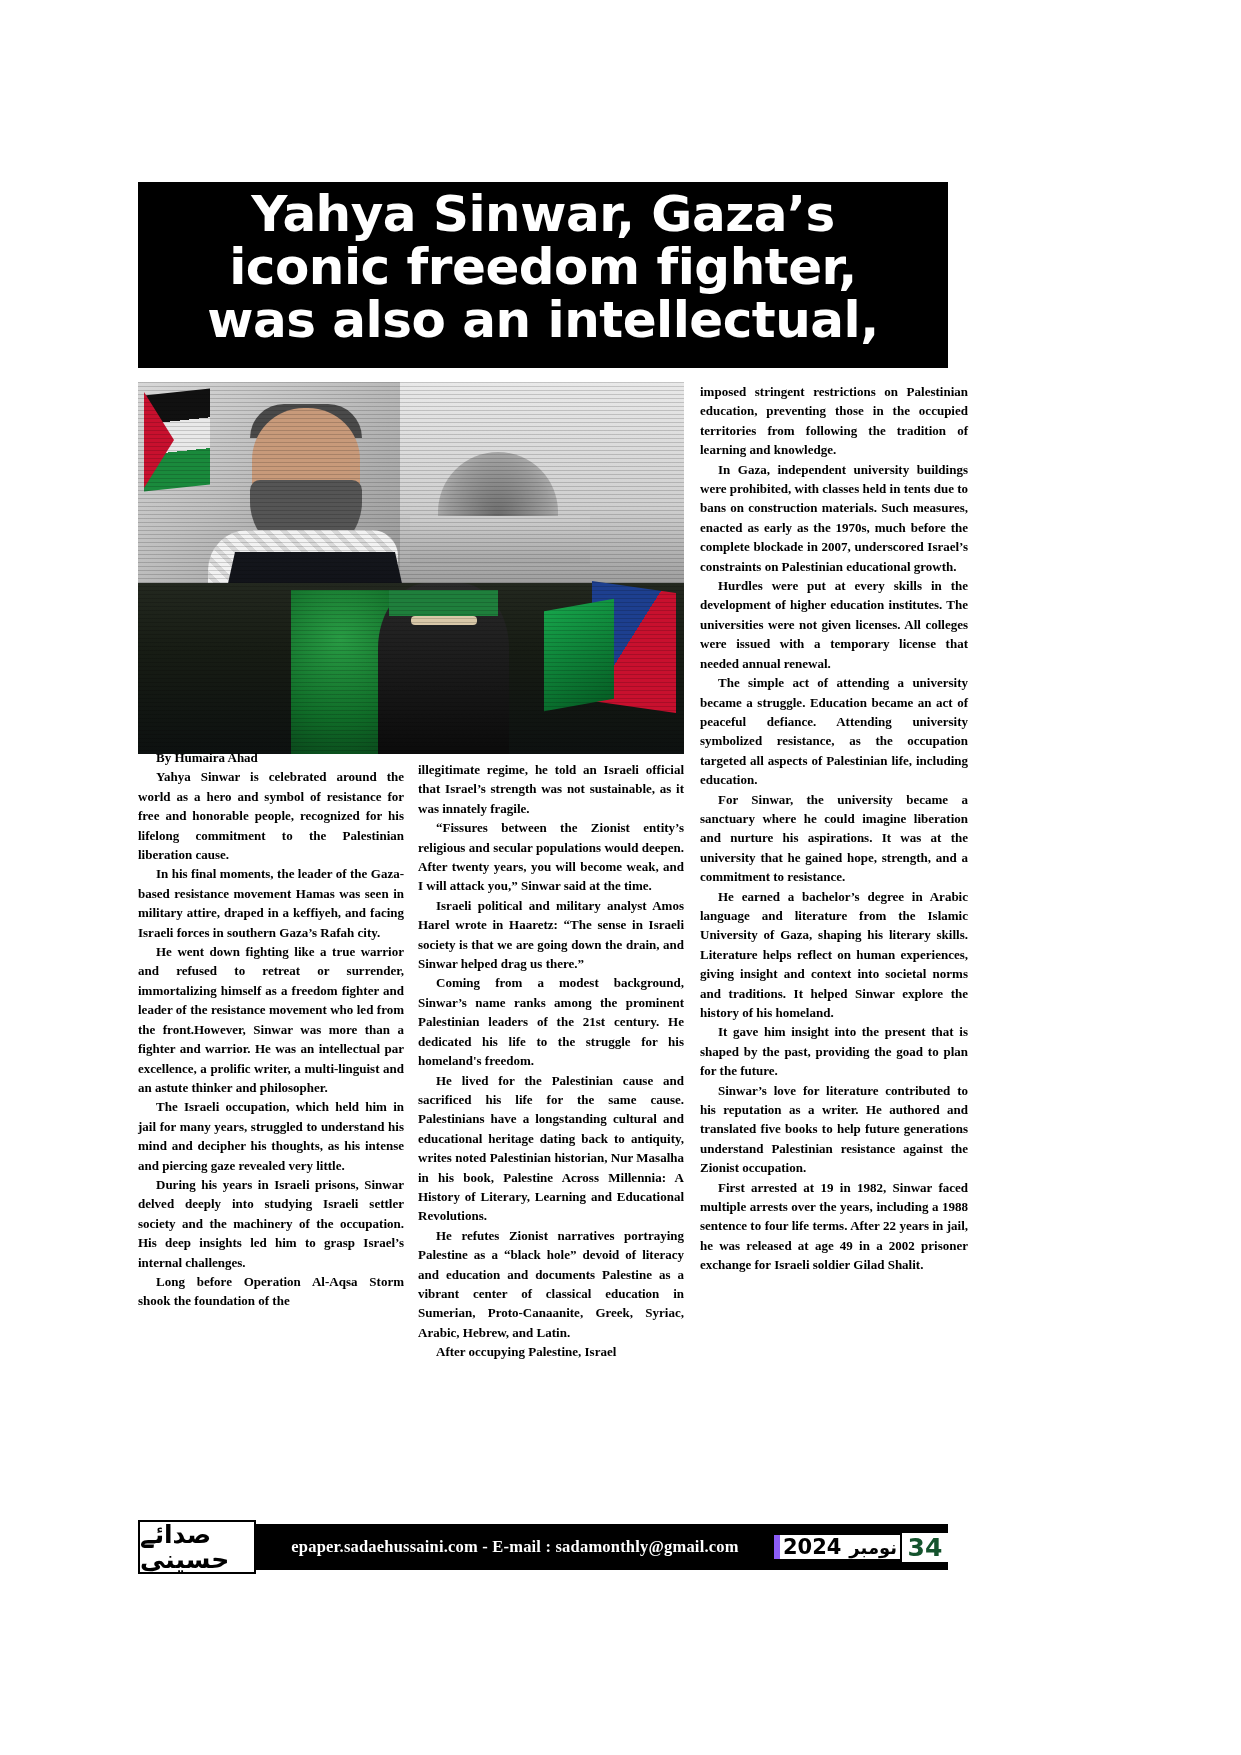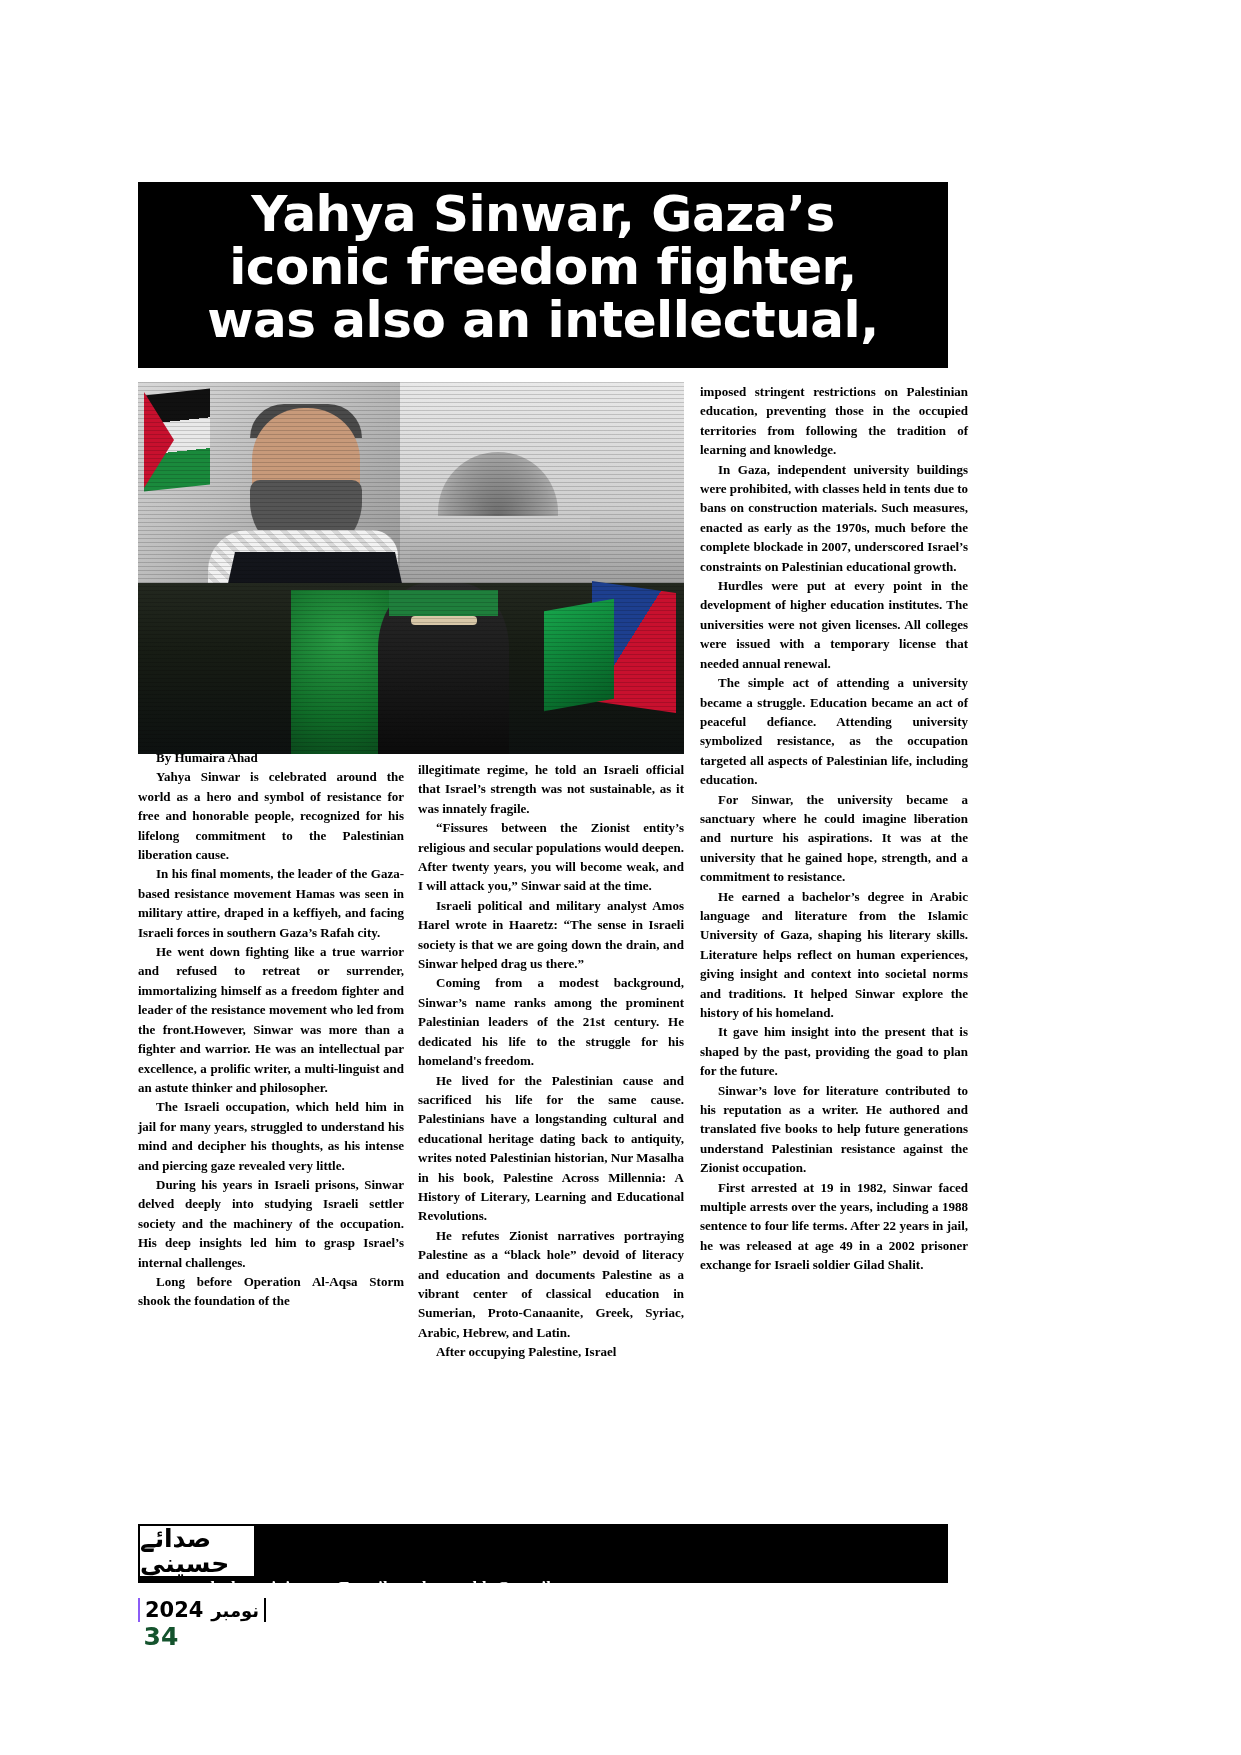--- a/index.html
+++ b/index.html
@@ -161,25 +161,24 @@
   .col p.noindent { text-indent: 0; }
   .col-1 { left: 138px; top: 748px; width: 266px; }
   .col-2 { left: 418px; top: 760px; width: 266px; }
   .col-3 { left: 700px; top: 382px; width: 268px; }
   
   .footer {
     position: absolute;
     left: 138px;
     top: 1524px;
     width: 810px;
-    height: 59px;
+    height: 46px;
     background: #000;
     display: flex;
-    align-items: flex-start;
-    flex-direction: column;
+    align-items: center;
   }
   .footer-logo {
     width: 118px;
     background: #fff;
     display: flex;
     align-items: center;
     justify-content: center;
     border: 2px solid #000;
     box-sizing: border-box;
   }
@@ -205,21 +204,21 @@
     width: 128px;
     background: #fff;
     color: #000;
     display: flex;
     align-items: center;
     justify-content: center;
     gap: 8px;
     font-family: "DejaVu Sans", sans-serif;
     font-weight: bold;
     font-size: 21px;
-    border-left: 2px solid #8b5cf6;
+    border-left: 6px solid #8b5cf6;
     border-right: 2px solid #000;
     box-sizing: border-box;
   }
   .footer-date .urdu-month {
     font-size: 18px;
   }
   .footer-page {
     width: 46px;
     background: #fff;
     color: #14532d;
@@ -282,21 +281,21 @@
     <p>Israeli political and military analyst Amos Harel wrote in Haaretz: “The sense in Israeli society is that we are going down the drain, and Sinwar helped drag us there.”</p>
     <p>Coming from a modest background, Sinwar’s name ranks among the prominent Palestinian leaders of the 21st century. He dedicated his life to the struggle for his homeland's freedom.</p>
     <p>He lived for the Palestinian cause and sacrificed his life for the same cause. Palestinians have a longstanding cultural and educational heritage dating back to antiquity, writes noted Palestinian historian, Nur Masalha in his book, Palestine Across Millennia: A History of Literary, Learning and Educational Revolutions.</p>
     <p>He refutes Zionist narratives portraying Palestine as a “black hole” devoid of literacy and education and documents Palestine as a vibrant center of classical education in Sumerian, Proto-Canaanite, Greek, Syriac, Arabic, Hebrew, and Latin.</p>
     <p>After occupying Palestine, Israel</p>
   </div>
 
   <div class="col col-3">
     <p class="noindent">imposed stringent restrictions on Palestinian education, preventing those in the occupied territories from following the tradition of learning and knowledge.</p>
     <p>In Gaza, independent university buildings were prohibited, with classes held in tents due to bans on construction materials. Such measures, enacted as early as the 1970s, much before the complete blockade in 2007, underscored Israel’s constraints on Palestinian educational growth.</p>
-    <p>Hurdles were put at every point in the development of higher education institutes. The universities were not given licenses. All colleges were issued with a temporary license that needed annual renewal.</p>
+    <p>Hurdles were put at every skills in the development of higher education institutes. The universities were not given licenses. All colleges were issued with a temporary license that needed annual renewal.</p>
     <p>The simple act of attending a university became a struggle. Education became an act of peaceful defiance. Attending university symbolized resistance, as the occupation targeted all aspects of Palestinian life, including education.</p>
     <p>For Sinwar, the university became a sanctuary where he could imagine liberation and nurture his aspirations. It was at the university that he gained hope, strength, and a commitment to resistance.</p>
     <p>He earned a bachelor’s degree in Arabic language and literature from the Islamic University of Gaza, shaping his literary skills. Literature helps reflect on human experiences, giving insight and context into societal norms and traditions. It helped Sinwar explore the history of his homeland.</p>
     <p>It gave him insight into the present that is shaped by the past, providing the goad to plan for the future.</p>
     <p>Sinwar’s love for literature contributed to his reputation as a writer. He authored and translated five books to help future generations understand Palestinian resistance against the Zionist occupation.</p>
     <p>First arrested at 19 in 1982, Sinwar faced multiple arrests over the years, including a 1988 sentence to four life terms. After 22 years in jail, he was released at age 49 in a 2002 prisoner exchange for Israeli soldier Gilad Shalit.</p>
   </div>
 
   <div class="footer">
     <div class="footer-logo">

